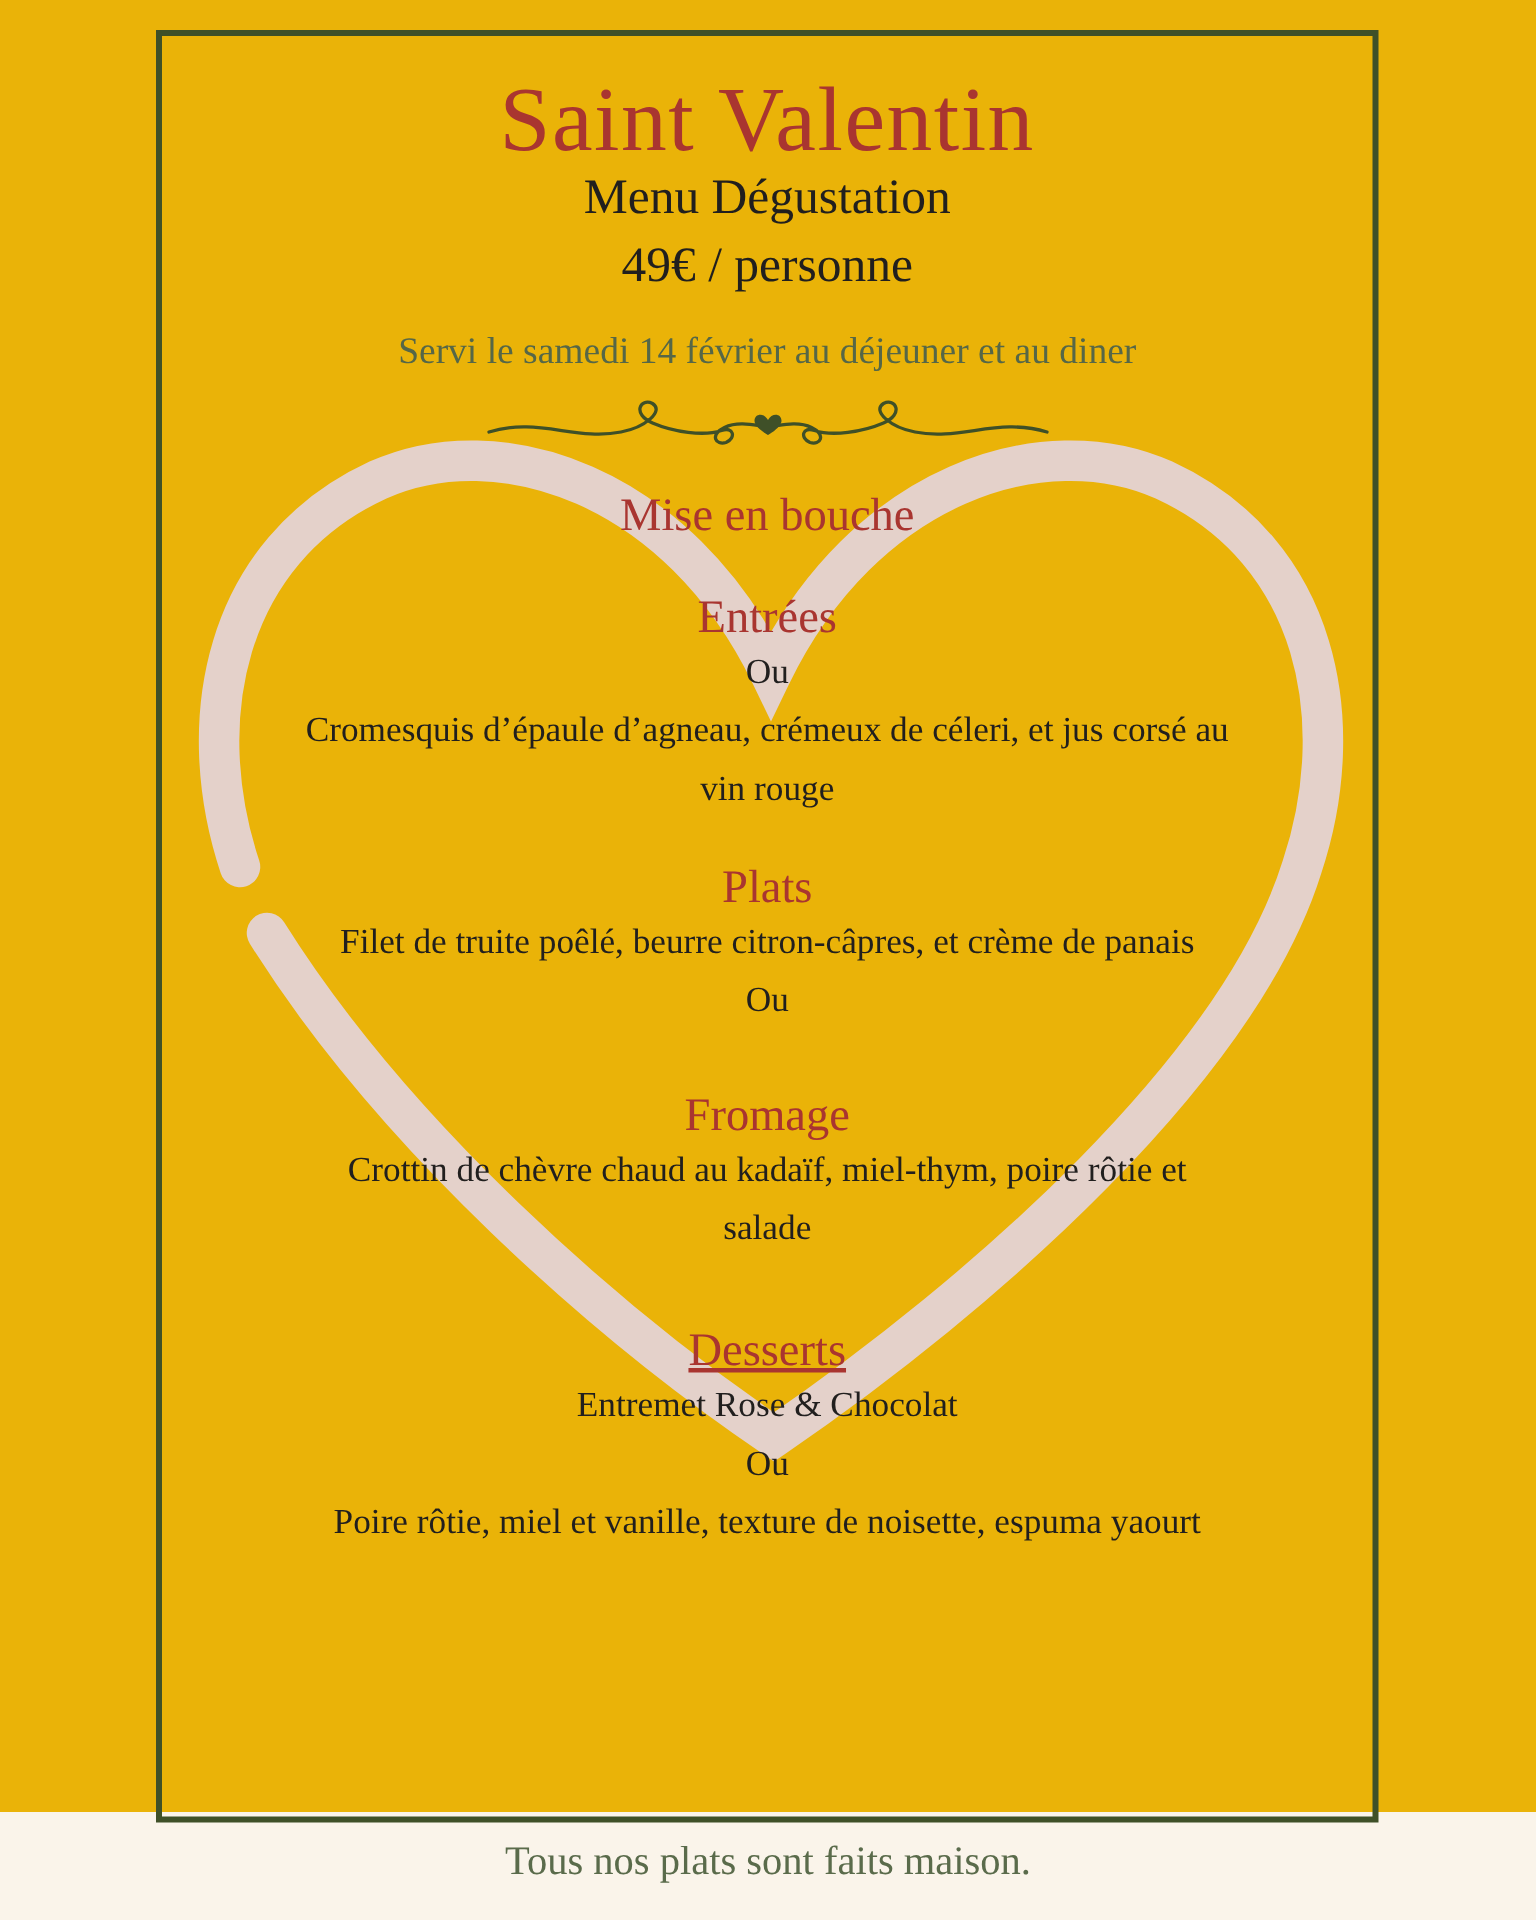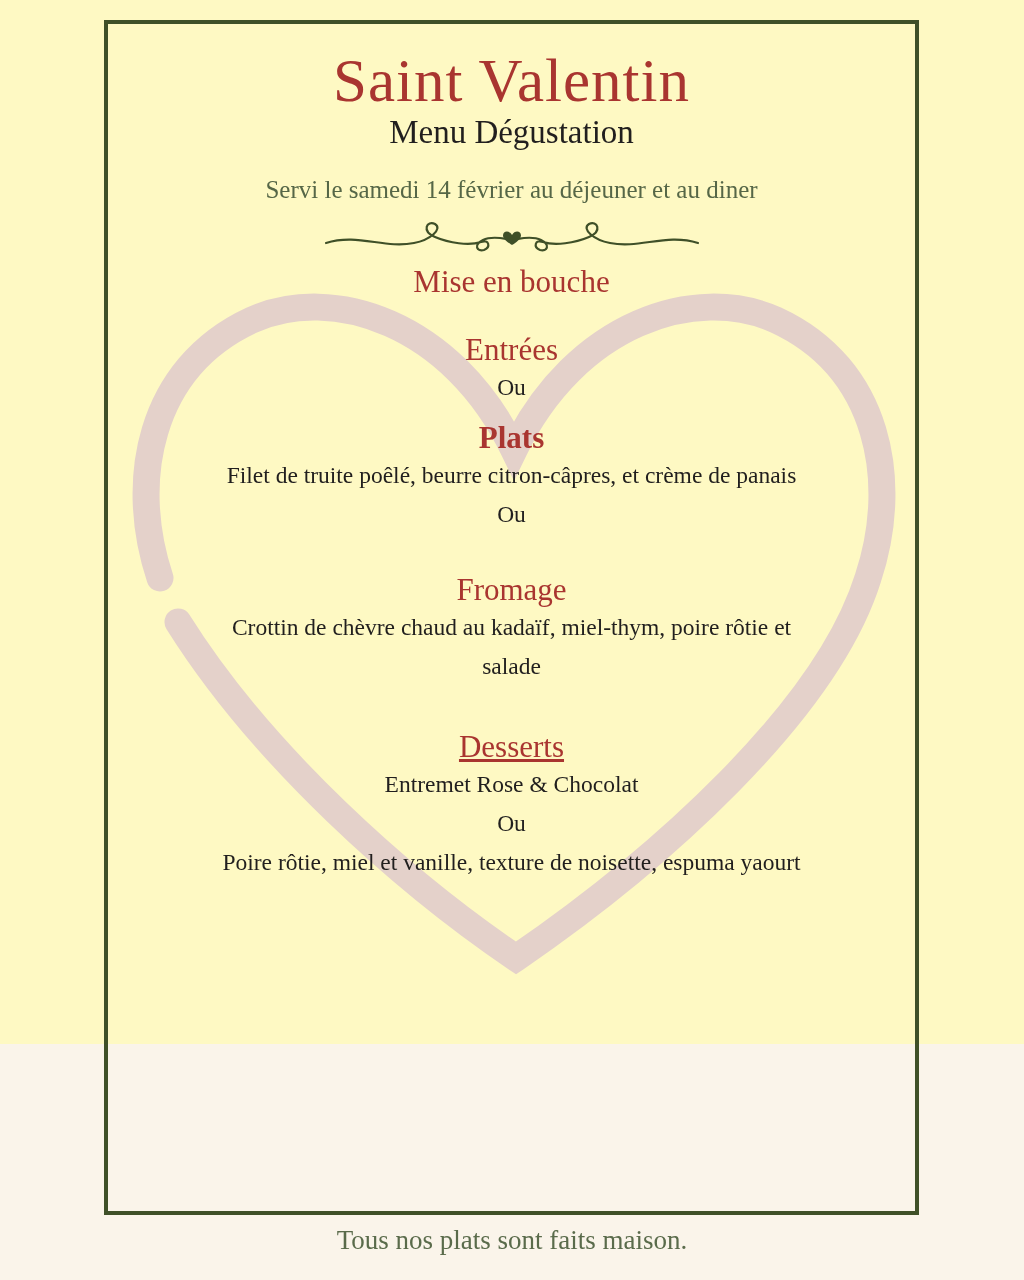--- a/index.html
+++ b/index.html
@@ -4,22 +4,22 @@
 <style>
   html,body{margin:0;padding:0;}
   body{
     width:1024px;height:1280px;
     background:#faf4ea;
     font-family:"Liberation Serif", serif;
     overflow:hidden;
   }
   .page{
     position:relative;
-    width:1024px;height:1044px;
-    background:#fef9c3;
+    width:1024px;height:1208px;
+    background:#eab308;
   }
   .heart-bg{
     position:absolute;
     left:0;top:0;width:1024px;height:1280px;
     z-index:0;
     pointer-events:none;
   }
   .frame{
     position:absolute;
     left:104px;top:20px;
@@ -59,23 +59,23 @@
     margin-top:14px;
     height:42px;
   }
   .section-heading{
     font-size:31px;
     line-height:36px;
     font-weight:normal;
     color:#a93530;
     margin:0;
   }
-  .mt-mise{margin-top:4px;}
+  .mt-mise{margin-top:20px;}
   .mt-entrees{margin-top:32px;}
-  .mt-plats{margin-top:13px;font-weight:bold;}
+  .mt-plats{margin-top:27px;}
   .mt-fromage{margin-top:38px;}
   .mt-desserts{margin-top:43px;text-decoration:underline;}
   .item{
     margin:0 auto;
     max-width:780px;
     font-size:23.5px;
     line-height:39px;
     color:#211f1e;
     white-space:pre-line;
   }
@@ -101,20 +101,21 @@
              C 576 322, 696 284, 776 320
              C 880 368, 900 482, 868 578
              C 826 712, 656 862, 516 958
              C 404 882, 262 756, 178 622" fill="none" stroke="#e4d1ca" stroke-width="27" stroke-linecap="round"></path>
   </svg>
 
   <div class="frame">
 
     <h1 class="title">Saint Valentin</h1>
     <div class="subtitle">Menu Dégustation</div>
+    <div class="price">49€ / personne</div>
     <div class="service-note">Servi le samedi 14 février au déjeuner et au diner</div>
 
     <div class="flourish">
       <svg width="380" height="42" viewBox="0 0 380 42" aria-hidden="true">
         <g stroke="#3f5028" stroke-width="2.2" fill="none" stroke-linecap="round">
           <path id="fl-half" d="M4 25 C 36 15, 62 31, 92 25 C 108 22, 121 11, 113 6
                    C 105 2, 99 13, 113 19 C 127 25, 147 28, 159 24
                    C 167 21, 169 29, 162 32 C 155 34, 151 27, 161 22
                    C 169 18, 179 20, 185 21"></path>
           <use href="#fl-half" transform="translate(380 0) scale(-1 1)"></use>
@@ -123,20 +124,22 @@
       </svg>
     </div>
 
     <div class="section">
       <h2 class="section-heading mt-mise">Mise en bouche</h2>
     </div>
 
     <div class="section">
       <h2 class="section-heading mt-entrees">Entrées</h2>
       <p class="item">Ou</p>
+      <p class="item">Cromesquis d’épaule d’agneau, crémeux de céleri, et jus corsé au
+vin rouge</p>
     </div>
 
     <div class="section">
       <h2 class="section-heading mt-plats">Plats</h2>
       <p class="item">Filet de truite poêlé, beurre citron-câpres, et crème de panais</p>
       <p class="item">Ou</p>
     </div>
 
     <div class="section">
       <h2 class="section-heading mt-fromage">Fromage</h2>

